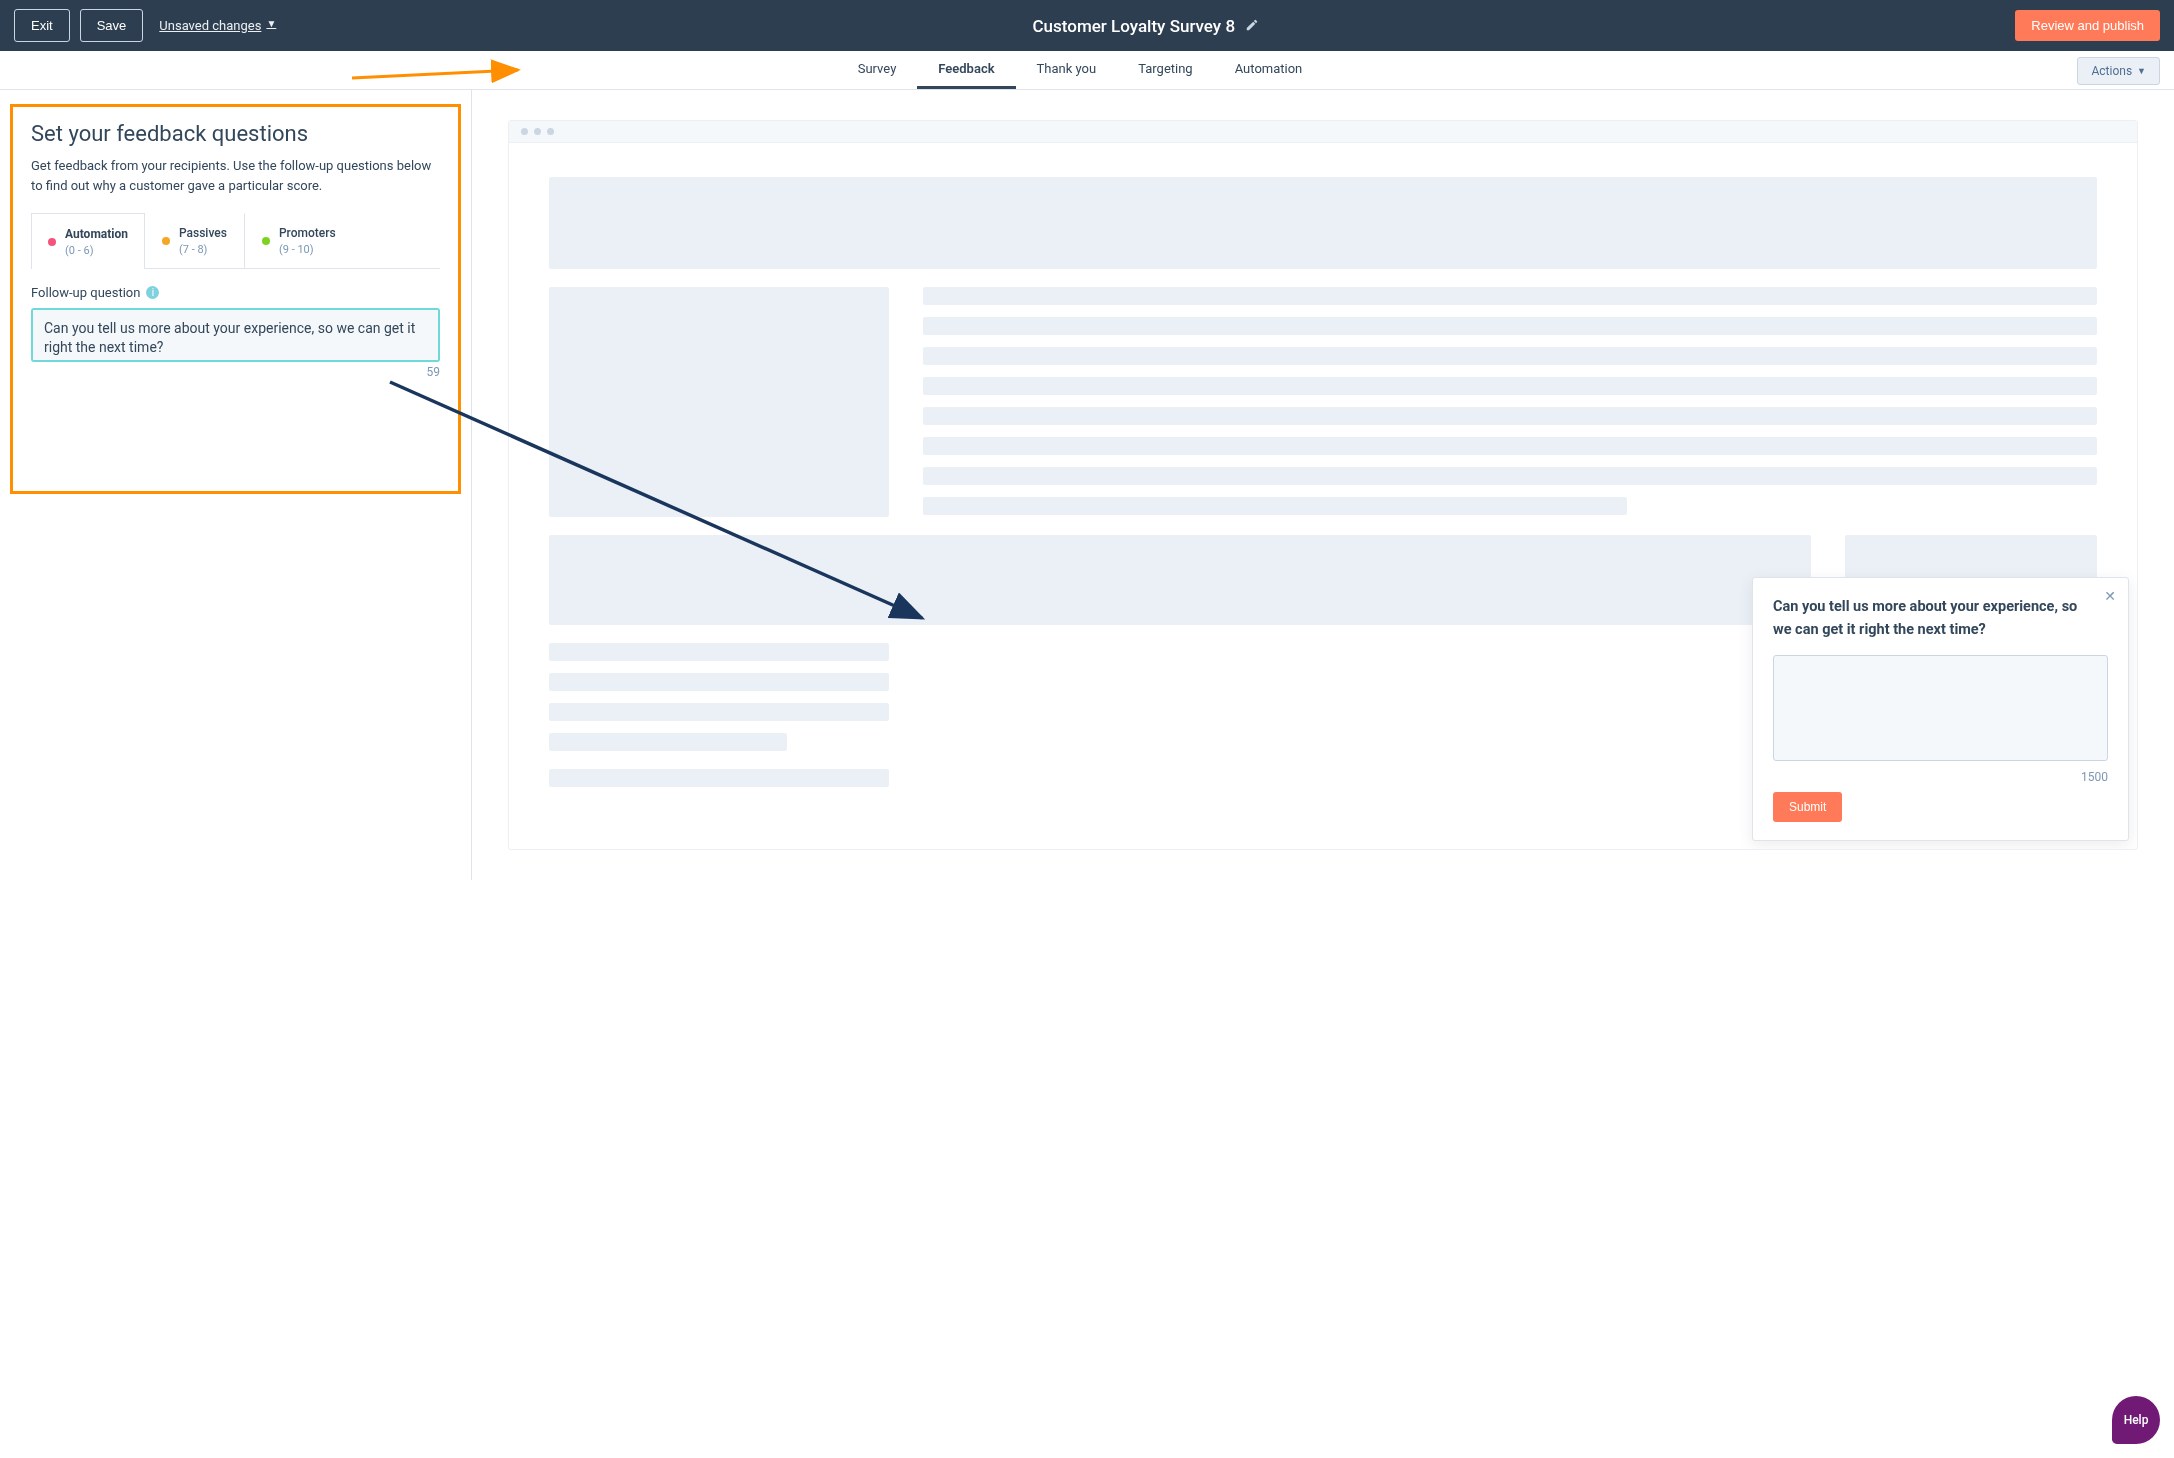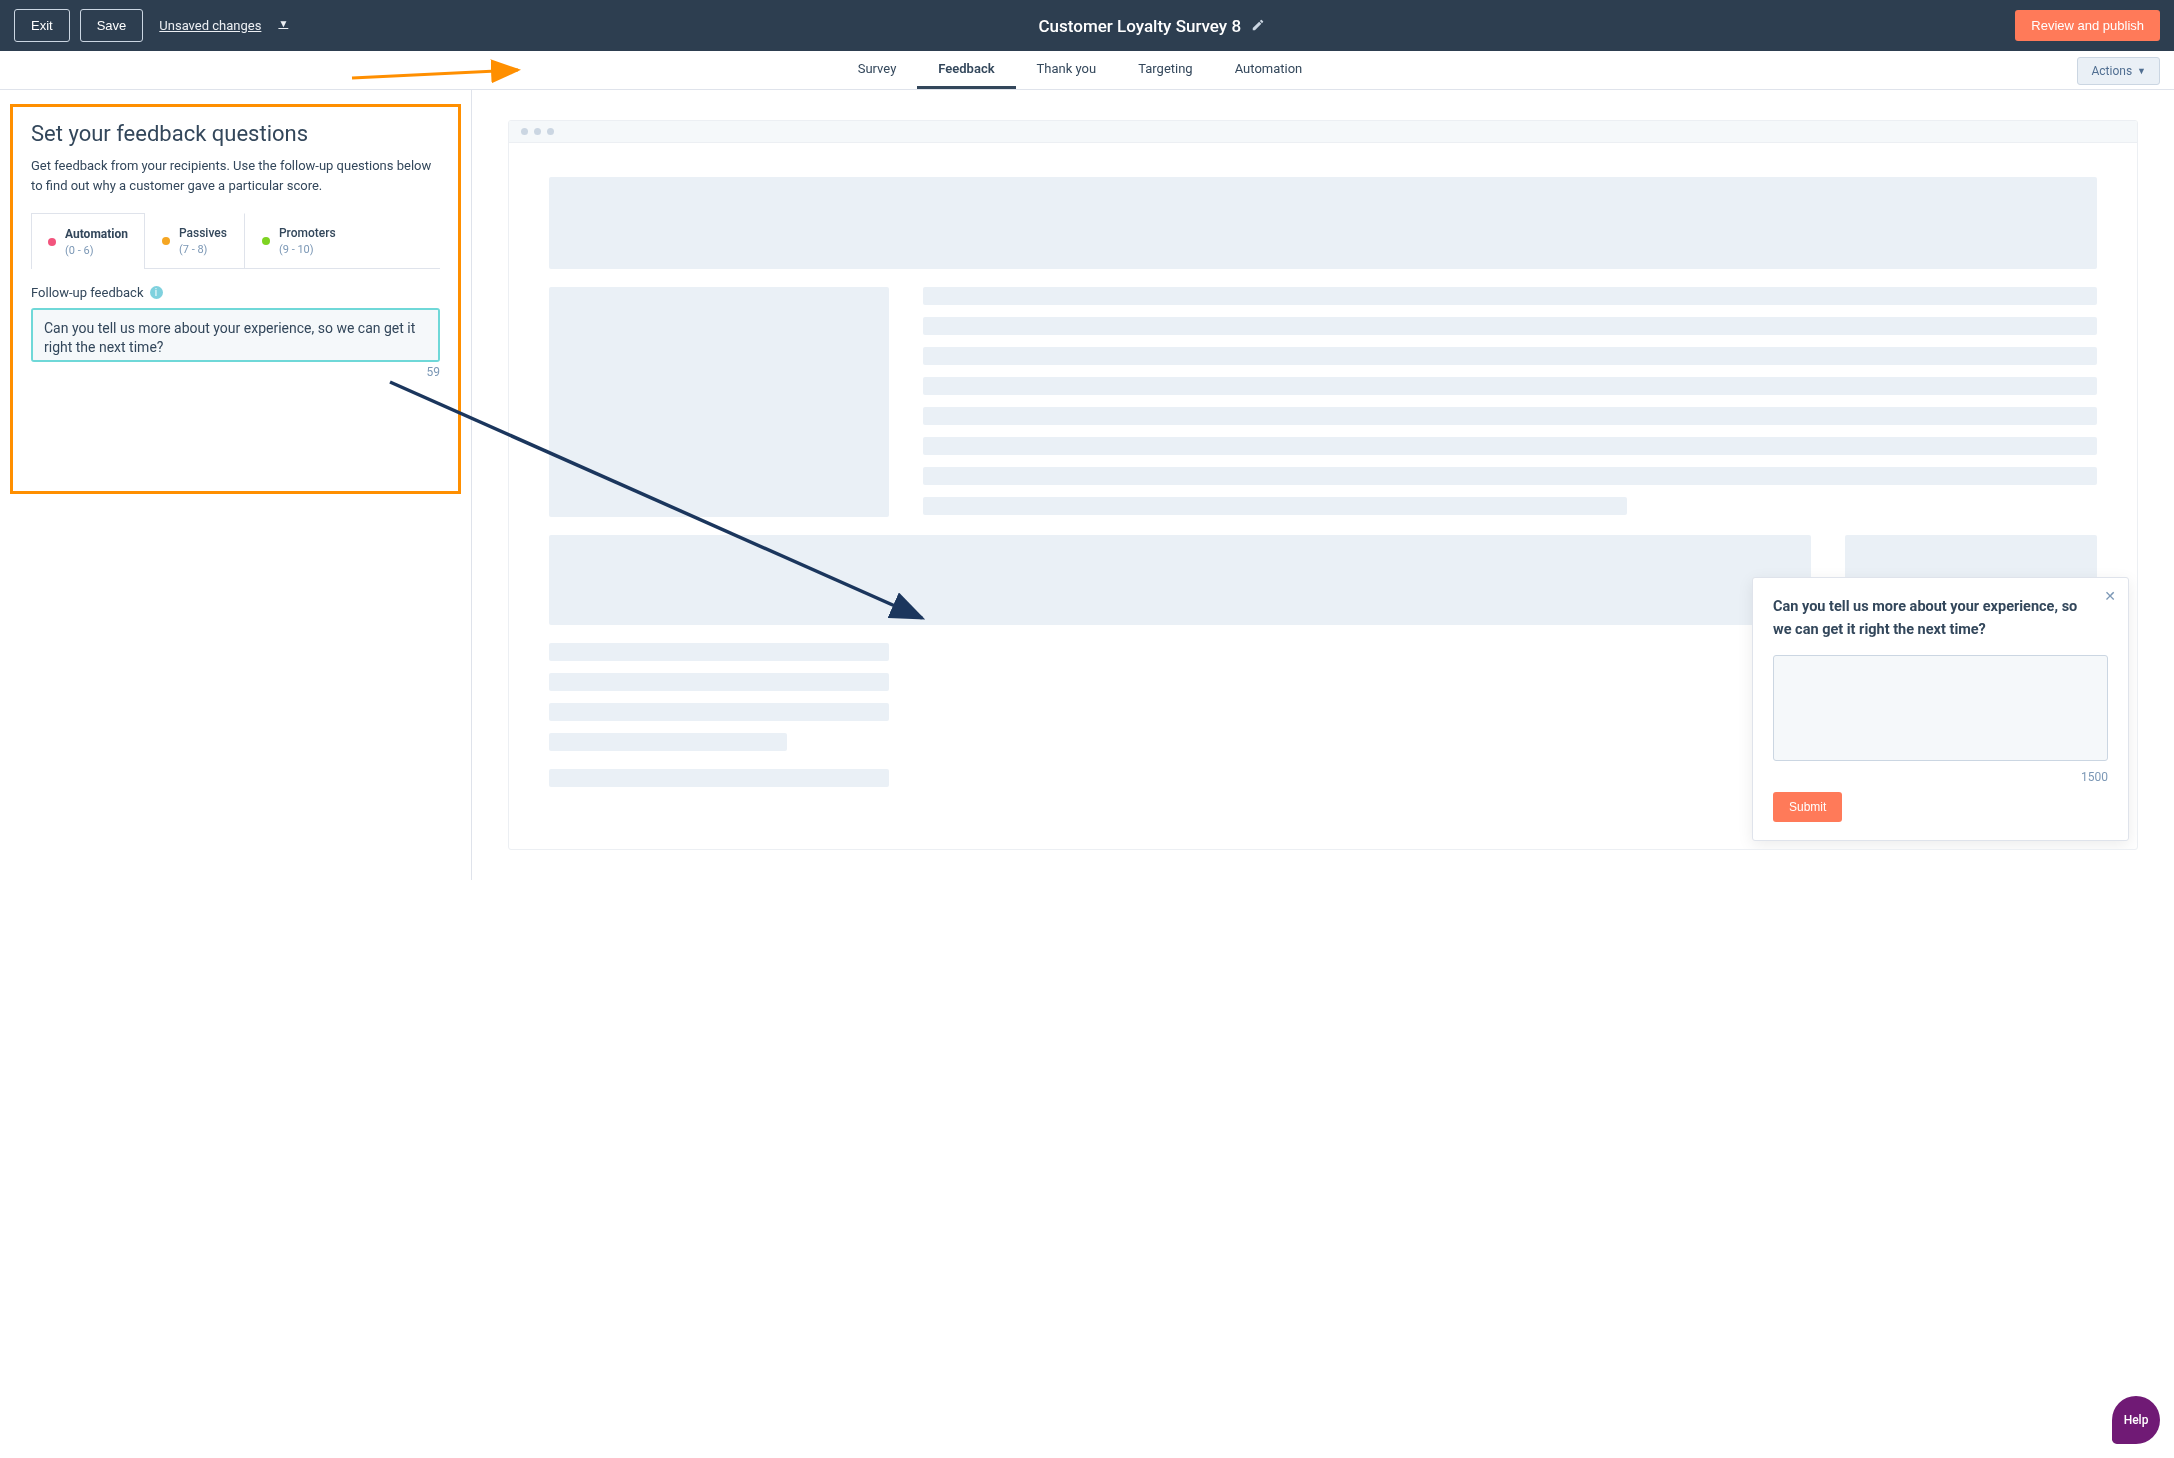--- a/index.html
+++ b/index.html
@@ -32,21 +32,21 @@
     border: 1px solid #cbd6e2;
     color: #ffffff;
   }
   .unsaved-link {
     color: #eceff3;
     text-decoration: underline;
     font-size: 13px;
     cursor: pointer;
     display: inline-flex;
     align-items: flex-start;
-    gap: 17px;
+    gap: 5px;
     margin-left: 6px;
   }
   .unsaved-link .caret { font-size: 10px; }
   .header-center {
     color: #ffffff;
     font-size: 17px;
     font-weight: 500;
     display: flex;
     align-items: center;
     gap: 10px;
@@ -384,21 +384,21 @@
         <div class="segment-tab">
           <span class="dot" style="background:#7ed321"></span>
           <span class="seg-text">
             <span class="label">Promoters</span>
             <span class="range">(9 - 10)</span>
           </span>
         </div>
       </div>
 
       <div class="field-label">
-        <span>Follow-up feedback</span>
+        <span>Follow-up question</span>
         <span class="info-icon">i</span>
       </div>
       <textarea class="followup-textarea" style="">Can you tell us more about your experience, so we can get it right the next time?</textarea>
       <div class="char-count">59</div>
     </div>
   </div>
 
   <div class="right-col">
     <div class="preview-window">
       <div class="window-dots">

